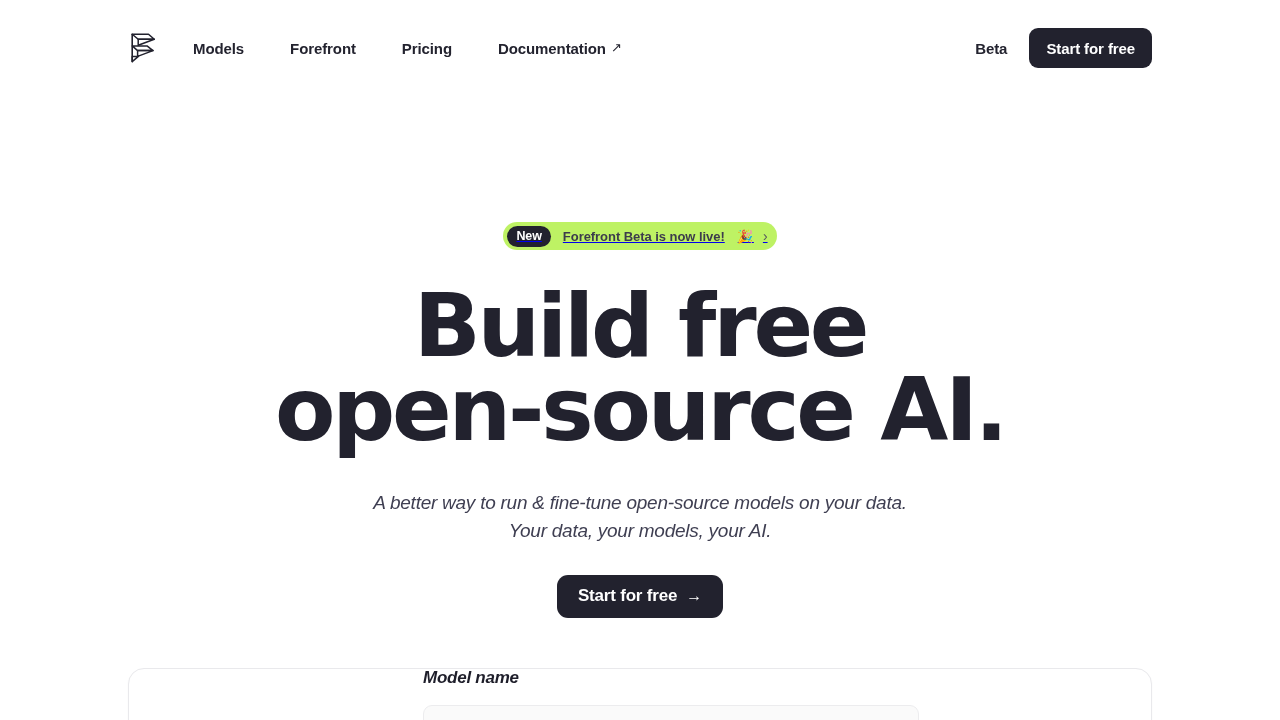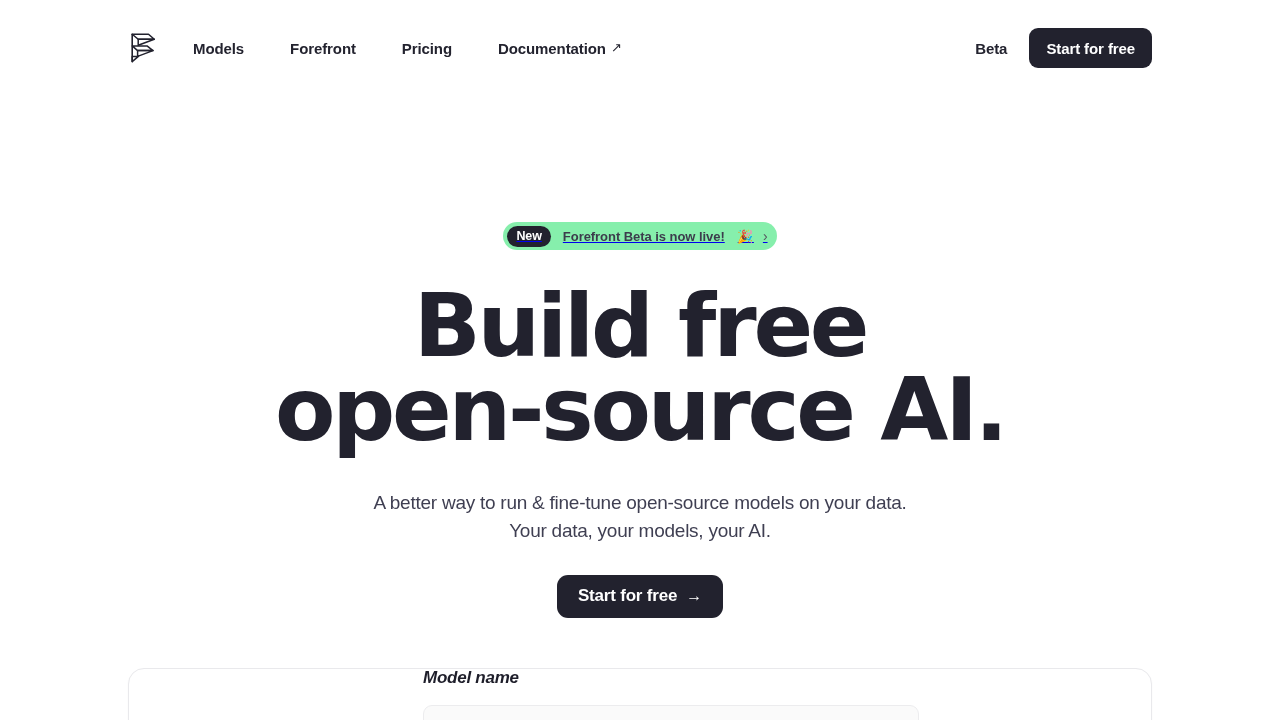--- a/index.html
+++ b/index.html
@@ -125,21 +125,21 @@
   .announce-wrap {
     display: flex;
     justify-content: center;
     margin-top: 134px;
   }
 
   .announce-pill {
     display: inline-flex;
     align-items: center;
     gap: 0;
-    background: #86efac;
+    background: #bef264;
     border-radius: 999px;
     height: 28px;
     padding: 0 9px 0 4px;
     cursor: pointer;
     white-space: nowrap;
   }
 
   .announce-badge {
     background: #22222e;
     color: #ffffff;
@@ -187,20 +187,21 @@
   }
   .hero-title .line { display: block; }
 
   .hero-sub {
     margin-top: 36px;
     font-size: 19px;
     line-height: 28px;
     font-weight: 500;
     color: #3f3f52;
     letter-spacing: -0.25px;
+    font-style: italic;
   }
   .hero-sub .line { display: block; }
 
   .hero-cta-wrap {
     margin-top: 30px;
     display: flex;
     justify-content: center;
   }
 
   .btn-dark-lg {

